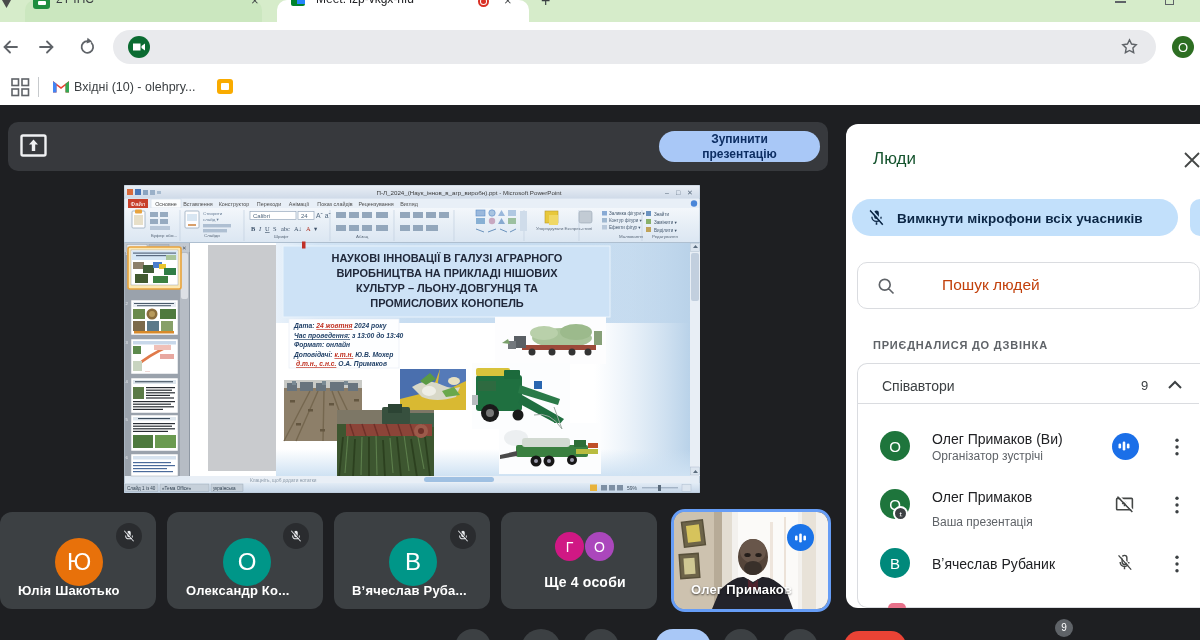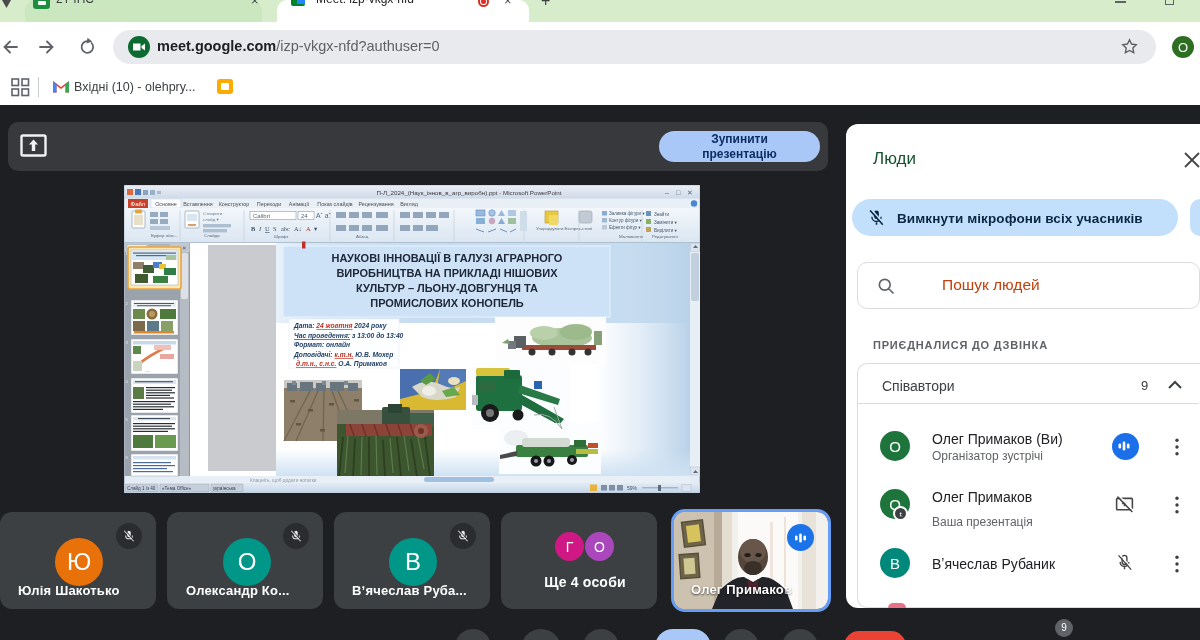--- a/index.html
+++ b/index.html
@@ -62,21 +62,20 @@
       <path d="M40 11 H52 M47 5.5 L52.5 11 L47 16.5"></path>
       <path d="M87.8 5.2 A 5.8 5.8 0 1 0 91.6 7.0"></path>
       <path d="M87.5 1.8 L92.2 5.4 L86.6 7.4 z" fill="#5f6368" stroke="none"></path>
     </g>
   </svg>
   <div class="abs" id="urlpill"></div>
   <div class="abs" style="left:128px;top:36px;width:22px;height:22px;background:#0b6b31;border-radius:50%;"></div>
   <svg class="abs" style="left:133px;top:42px;" width="13" height="10" viewBox="0 0 13 10">
       <path d="M0 1.5 h7.5 v7 H0 z M8.5 4 L12 1.5 v7 L8.5 6 z" fill="#fff"></path>
     </svg>
-  <div class="abs" style="left:157px;top:38px;font-size:14.5px;color:#202124;font-weight:bold;">meet.google.com<span style="color:#5f6368;font-weight:normal;">/izp-vkgx-nfd?authuser=0</span></div>
   <svg class="abs" style="left:1120px;top:37px;" width="19" height="19" viewBox="0 0 24 24">
       <path fill="none" stroke="#5f6368" stroke-width="1.8" d="M12 3.6l2.6 5.3 5.9.9-4.2 4.1 1 5.8L12 17l-5.2 2.7 1-5.8L3.5 9.8l5.9-.9z"></path>
     </svg>
   <div class="abs" style="left:1172px;top:36px;width:22px;height:22px;background:#2d6e22;border-radius:50%;color:#fff;font-size:13px;text-align:center;line-height:23px;">O</div>
 
   <div class="abs" id="bookbar"></div>
   <svg class="abs" style="left:11px;top:78px;" width="19" height="19" viewBox="0 0 19 19">
     <g fill="none" stroke="#5f6368" stroke-width="1.6">
       <rect x="1" y="1" width="6.5" height="6.5"></rect>
         <rect x="11" y="1" width="6.5" height="6.5"></rect>

